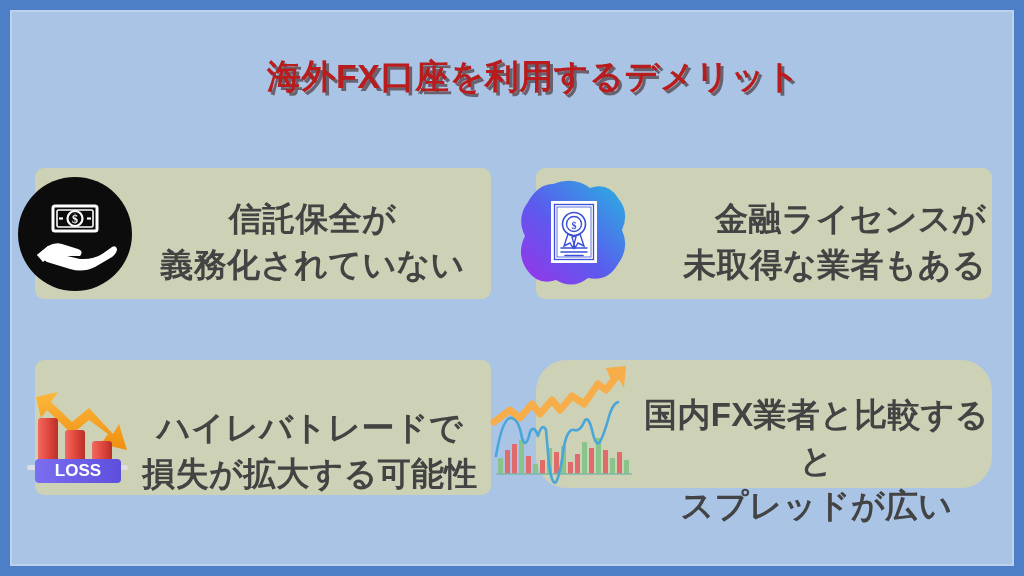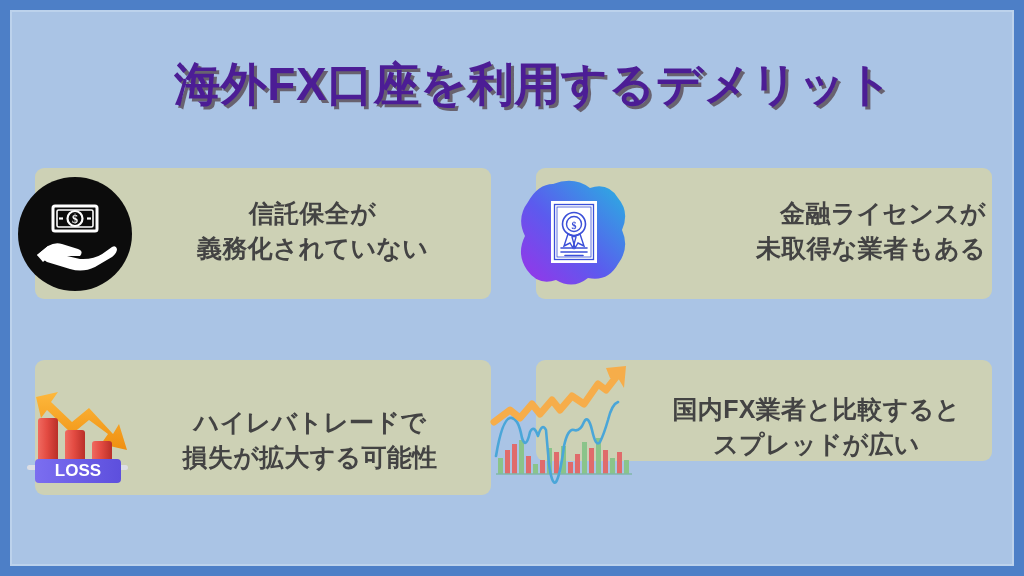--- a/index.html
+++ b/index.html
@@ -27,24 +27,24 @@
     background: #aac4e5;
     border: 2px solid #bcd2ec;
     box-sizing: border-box;
   }
   .title {
     position: absolute;
     left: 0;
     right: 0;
     top: 42px;
     text-align: center;
-    font-size: 46px;
+    font-size: 34px;
     font-weight: 900;
     letter-spacing: 0.5px;
-    color: #4c1d95;
+    color: #b91c1c;
     text-shadow: 3px 3px 0 rgba(50,18,14,0.55);
     white-space: nowrap;
     padding-left: 44px;
   }
   .cards {
     position: absolute;
     left: 23px;
     top: 156px;
     width: 956px;
     height: 327px;
@@ -53,37 +53,37 @@
     position: absolute;
     width: 456px;
     height: 131px;
     background: #cdd1b5;
     border-radius: 9px;
     box-sizing: border-box;
   }
   .card.c1 { left: 0px;   top: 0px; }
   .card.c2 { left: 501px; top: 0px; }
   .card.c3 { left: 0px;   top: 192px; height: 135px; }
-  .card.c4 { left: 501px; top: 192px; height: 101px; }
+  .card.c4 { left: 501px; top: 192px; height: 128px; border-radius: 31px; }
 
   .icon-wrap {
     position: absolute;
     display: flex;
     align-items: center;
     justify-content: center;
   }
   .c1 .icon-wrap { left: -18px; top: 8px;  width: 116px; height: 116px; }
   .c2 .icon-wrap { left: -18px; top: 10px; width: 112px; height: 112px; }
   .c3 .icon-wrap { left: -12px; top: 8px;  width: 122px; height: 122px; text-align: center; }
   .c4 .icon-wrap { left: -42px; top: 4px;  width: 140px; height: 126px; }
 
   .card-text {
     position: absolute;
     color: #434343;
-    font-size: 25px;
+    font-size: 33px;
     font-weight: 700;
     line-height: 1.38;
     white-space: pre-line;
     letter-spacing: 0.3px;
   }
   .c1 .card-text { left: 105px; top: 28px; width: 345px; text-align: center; }
   .c2 .card-text { left: 100px; top: 28px; width: 350px; text-align: right; }
   .c3 .card-text { left: 100px; top: 32px; width: 350px; text-align: center; margin-top: 13px; }
   .c4 .card-text { left: 108px; top: 32px; width: 345px; text-align: center; }
 

